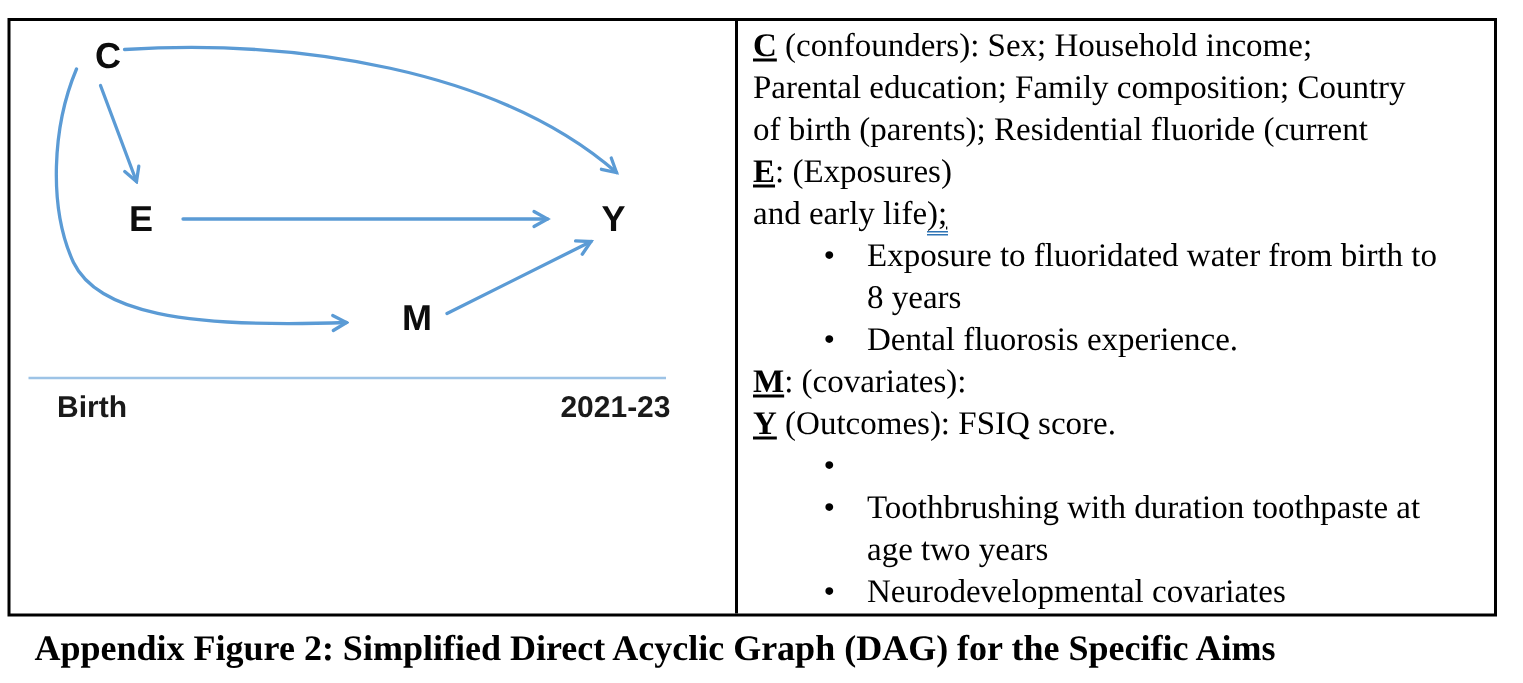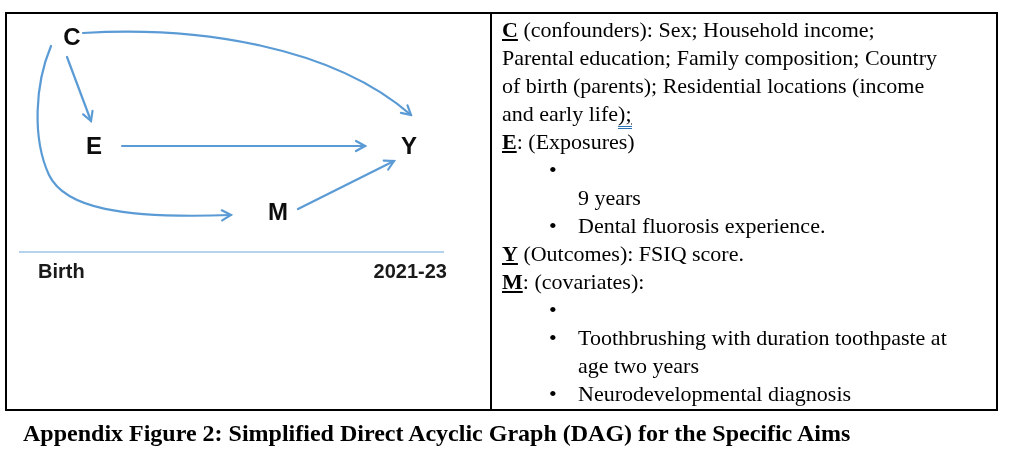--- a/index.html
+++ b/index.html
@@ -106,42 +106,42 @@
         <text class="tl-label end" x="440" y="264">2021-23</text>
       </svg>
     </div>
 
     <div class="text-cell">
 
       <div class="tline"><span class="letter">C</span><span> (confounders): Sex; Household income;</span></div>
 
       <div class="tline">Parental education; Family composition; Country</div>
 
-      <div class="tline">of birth (parents); Residential locations (income</div>
+      <div class="tline">of birth (parents); Residential fluoride (current</div>
+
+      <div class="tline"><span class="letter">E</span><span>:</span><span> (Exposures)</span></div>
 
       <div class="tline"><span>and early life</span><span class="flagged">);</span></div>
 
-      <div class="tline"><span class="letter">E</span><span>:</span><span> (Exposures)</span></div>
+      <div class="bline"><span class="dot">•</span><span>Exposure to fluoridated water from birth to</span></div>
 
-      <div class="bline"><span class="dot">•</span></div>
-
-      <div class="bcont">9 years</div>
+      <div class="bcont">8 years</div>
 
       <div class="bline"><span class="dot">•</span><span>Dental fluorosis experience.</span></div>
 
+      <div class="tline"><span class="letter">M</span><span>:</span><span> (covariates):</span></div>
+
       <div class="tline"><span class="letter">Y</span><span> (Outcomes): FSIQ score.</span></div>
-
-      <div class="tline"><span class="letter">M</span><span>:</span><span> (covariates):</span></div>
 
       <div class="bline"><span class="dot">•</span></div>
 
       <div class="bline"><span class="dot">•</span><span>Toothbrushing with duration toothpaste at</span></div>
 
       <div class="bcont">age two years</div>
 
-      <div class="bline"><span class="dot">•</span><span>Neurodevelopmental diagnosis</span></div>
+      <div class="bline"><span class="dot">•</span><span>Neurodevelopmental covariates</span></div>
 
     </div>
   </div>
 
   <div class="caption">Appendix Figure 2: Simplified Direct Acyclic Graph (DAG) for the Specific Aims</div>
 
 </div>
 
 </body></html>

